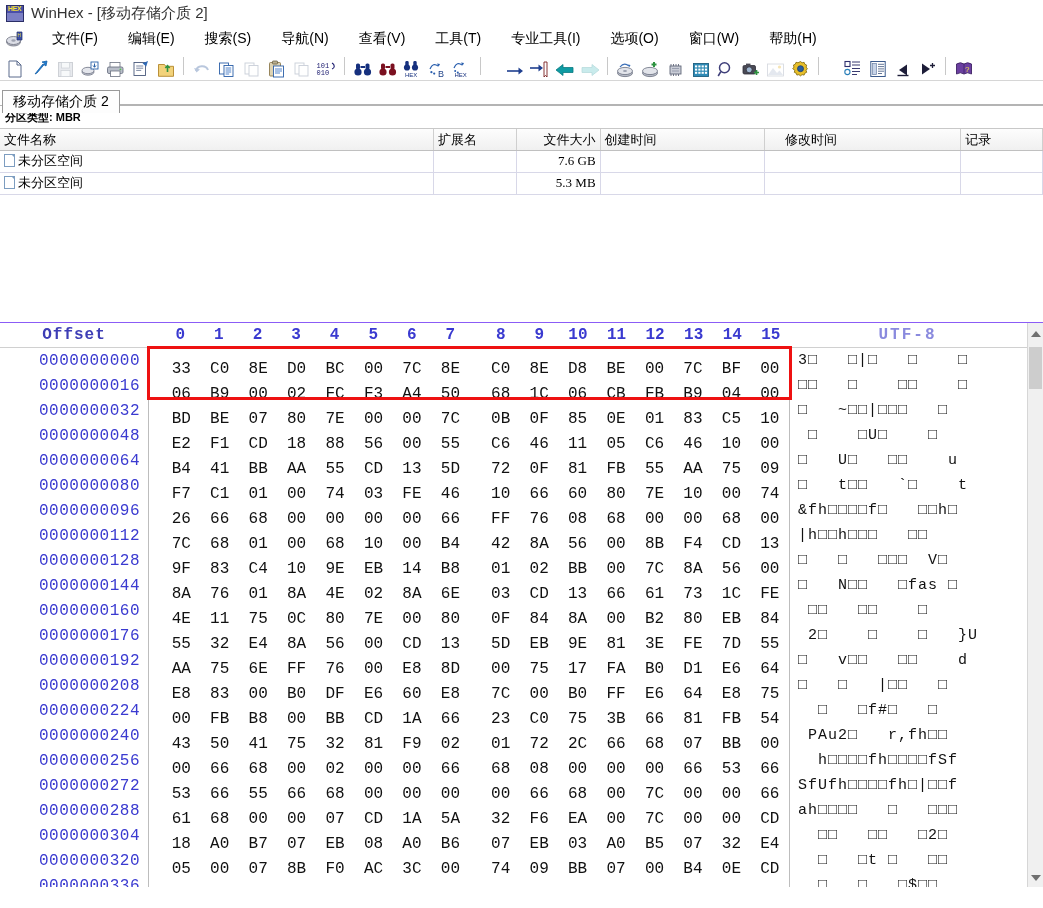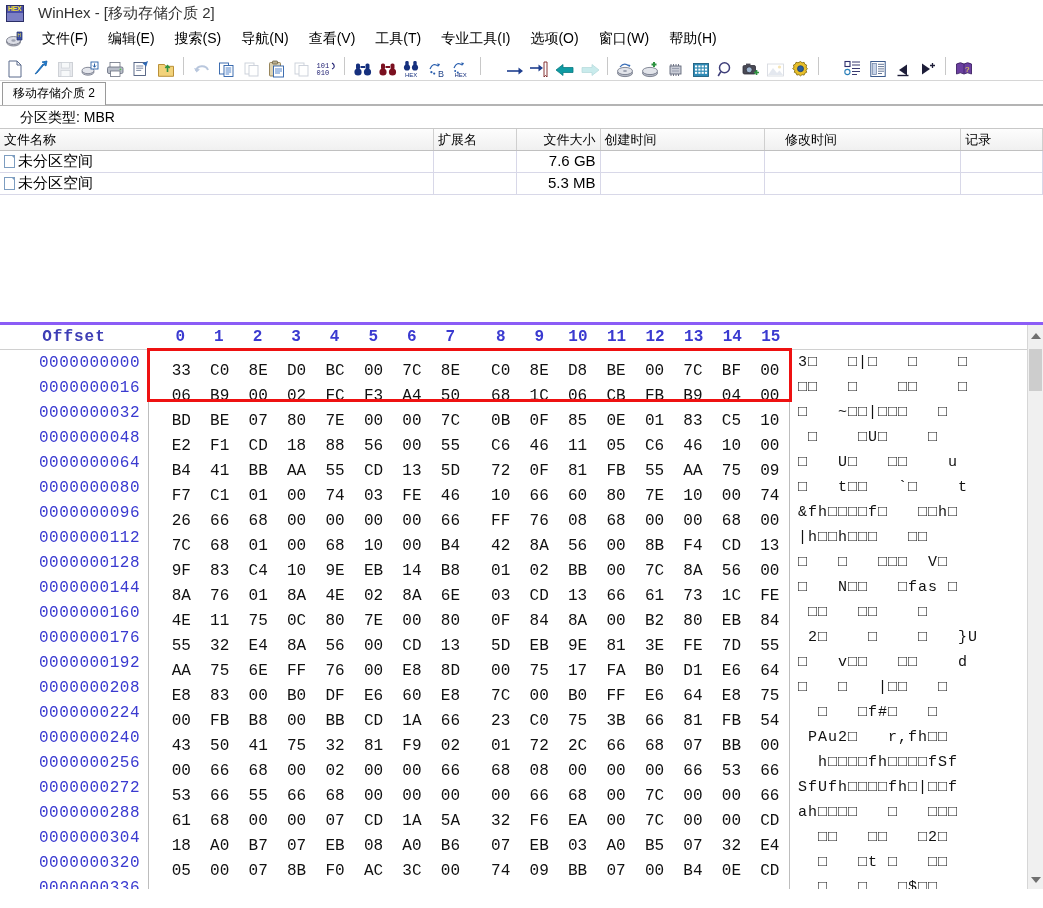--- a/index.html
+++ b/index.html
@@ -17,21 +17,21 @@
     -webkit-font-smoothing: antialiased;
   }
 
   
   .titlebar {
     height: 26px;
     display: flex;
     align-items: center;
     padding-left: 6px;
     background: #ffffff;
-    gap: 14px;
+    gap: 7px;
   }
   .app-logo {
     width: 18px; height: 17px;
     position: relative;
     background: linear-gradient(#4a4fa8 0%, #4a4fa8 46%, #7b7fc4 46%, #7b7fc4 100%);
     border: 1px solid #2b2e66;
     box-sizing: border-box;
     overflow: hidden;
   }
   .app-logo::after {
@@ -50,21 +50,21 @@
     white-space: nowrap;
   }
 
   
   .menubar {
     height: 26px;
     display: flex;
     align-items: center;
     padding-left: 5px;
     background: #ffffff;
-    gap: 6px;
+    gap: 16px;
   }
   .menu-icon {
     width: 20px; height: 20px;
     position: relative;
     margin-right: 4px;
     flex: 0 0 auto;
   }
   .menu-item {
     font-size: 14px;
     padding: 2px 7px;
@@ -105,50 +105,51 @@
     display: flex;
     align-items: flex-end;
     background: #ffffff;
     border-bottom: 1px solid #b4b4b4;
     padding-left: 2px;
   }
   .tab {
     height: 22px;
     line-height: 21px;
     padding: 0 10px;
-    font-size: 12px;
+    font-size: 14px;
     border: 1px solid #999;
     border-bottom: none;
     background: #fdfdfd;
     position: relative;
-    top: 0;
+    top: 8px;
     white-space: nowrap;
   }
   .tabstrip-rest {
     flex: 1;
     height: 22px;
     border-bottom: 1px solid #b4b4b4;
   }
 
   
   .ptbar {
     height: 22px;
     line-height: 22px;
-    font-size: 14px;
-    padding-left: 20px;
+    font-size: 11px;
+    padding-left: 5px;
     background: #ffffff;
     border-bottom: 1px solid #c8c8c8;
     white-space: nowrap;
+    font-weight: bold;
   }
 
   
   .filelist {
     height: 193px;
     background: #ffffff;
-    border-bottom: 3px solid #8b5cf6;
+    border-bottom: 1px solid #8b5cf6;
     position: relative;
     overflow: hidden;
   }
   .fl-header {
     display: flex;
     height: 21px;
     background: linear-gradient(#fdfdfd, #f0f0f0);
     border-bottom: 1px solid #c0c0c0;
     font-size: 13px;
   }
@@ -156,22 +157,23 @@
     border-right: 1px solid #cfcfcf;
     padding: 2px 4px 0 4px;
     box-sizing: border-box;
     white-space: nowrap;
     overflow: hidden;
   }
   .fl-row {
     display: flex;
     height: 21px;
     border-bottom: 1px solid #d8d8e8;
-    font-size: 15px;
+    font-size: 13px;
     align-items: flex-start;
+    font-family: Liberation Serif, serif;
   }
   .fl-row .cell {
     border-right: 1px solid #d8d8e8;
     padding: 0 4px;
     box-sizing: border-box;
     height: 21px;
     line-height: 20px;
     white-space: nowrap;
     overflow: hidden;
   }
@@ -694,20 +696,21 @@
         <div class="hh-gap"></div>
         <div class="hh-col">8</div>
         <div class="hh-col">9</div>
         <div class="hh-col">10</div>
         <div class="hh-col">11</div>
         <div class="hh-col">12</div>
         <div class="hh-col">13</div>
         <div class="hh-col">14</div>
         <div class="hh-col">15</div>
       </div>
+    <div class="hh-text">UTF-8</div>
   </div>
 
   <div class="hex-body" id="hex-body">
       <div class="hex-row">
         <div class="hr-offset">0000000000</div>
         <div class="hr-hex">
           <div class="hb">33</div>
           <div class="hb">C0</div>
           <div class="hb">8E</div>
           <div class="hb">D0</div>

